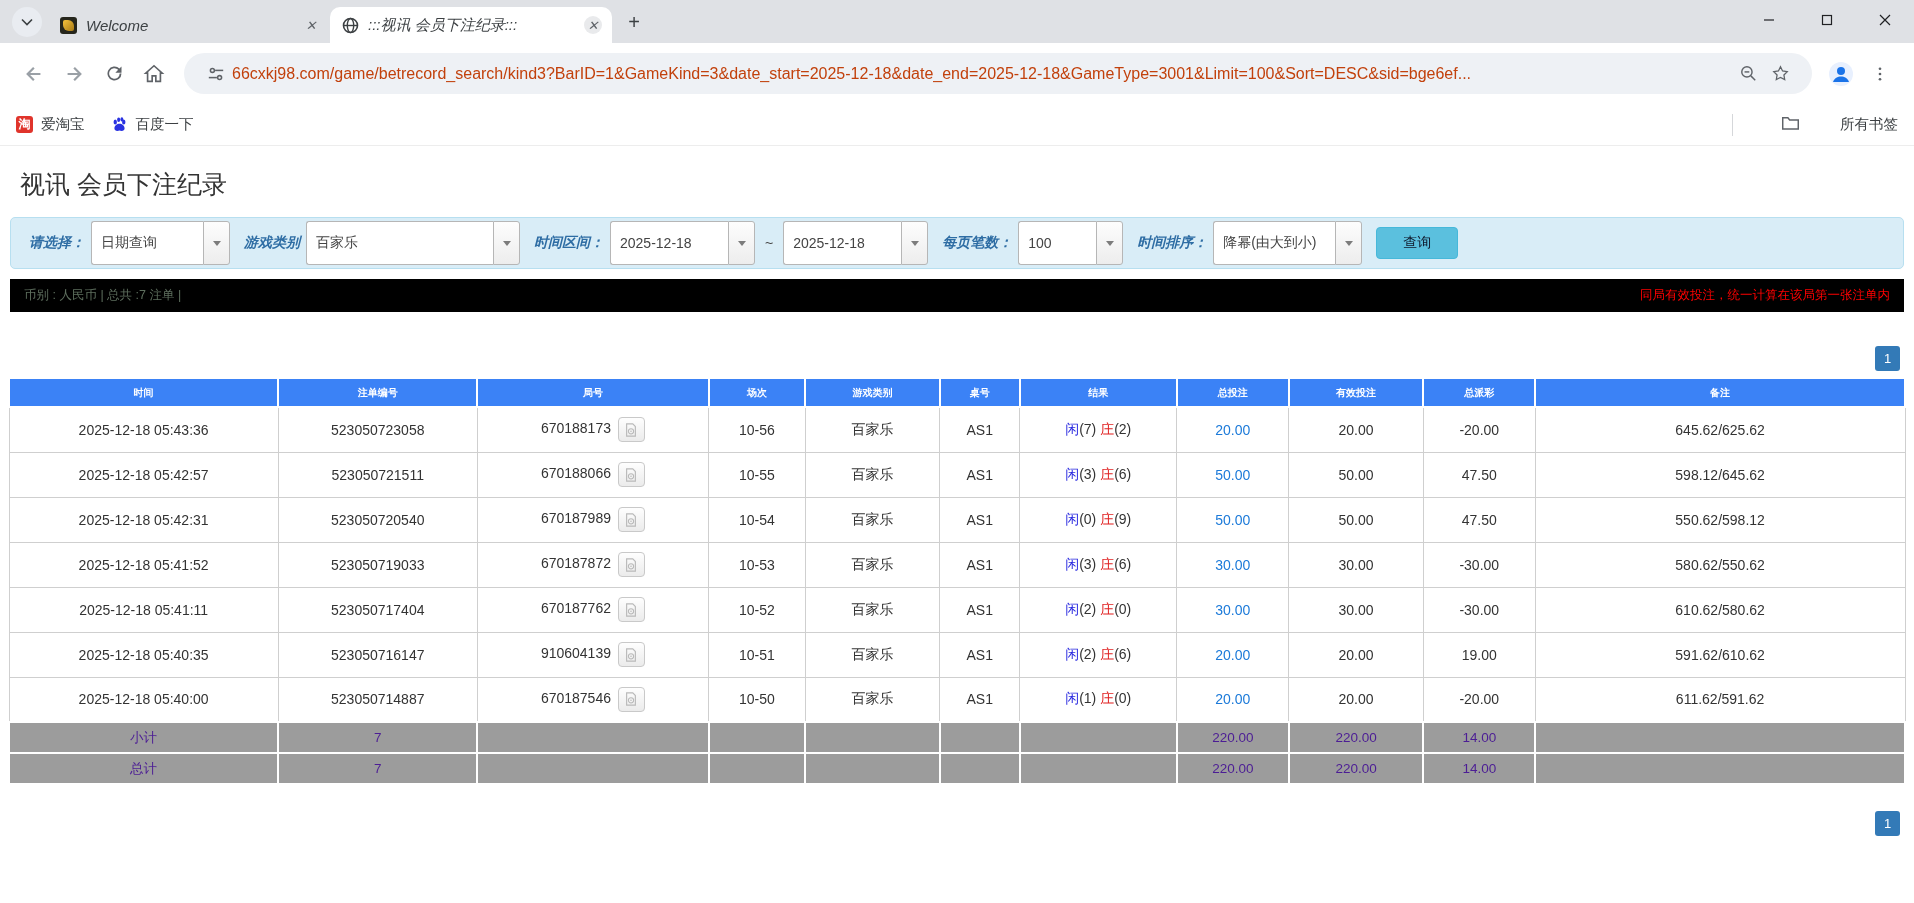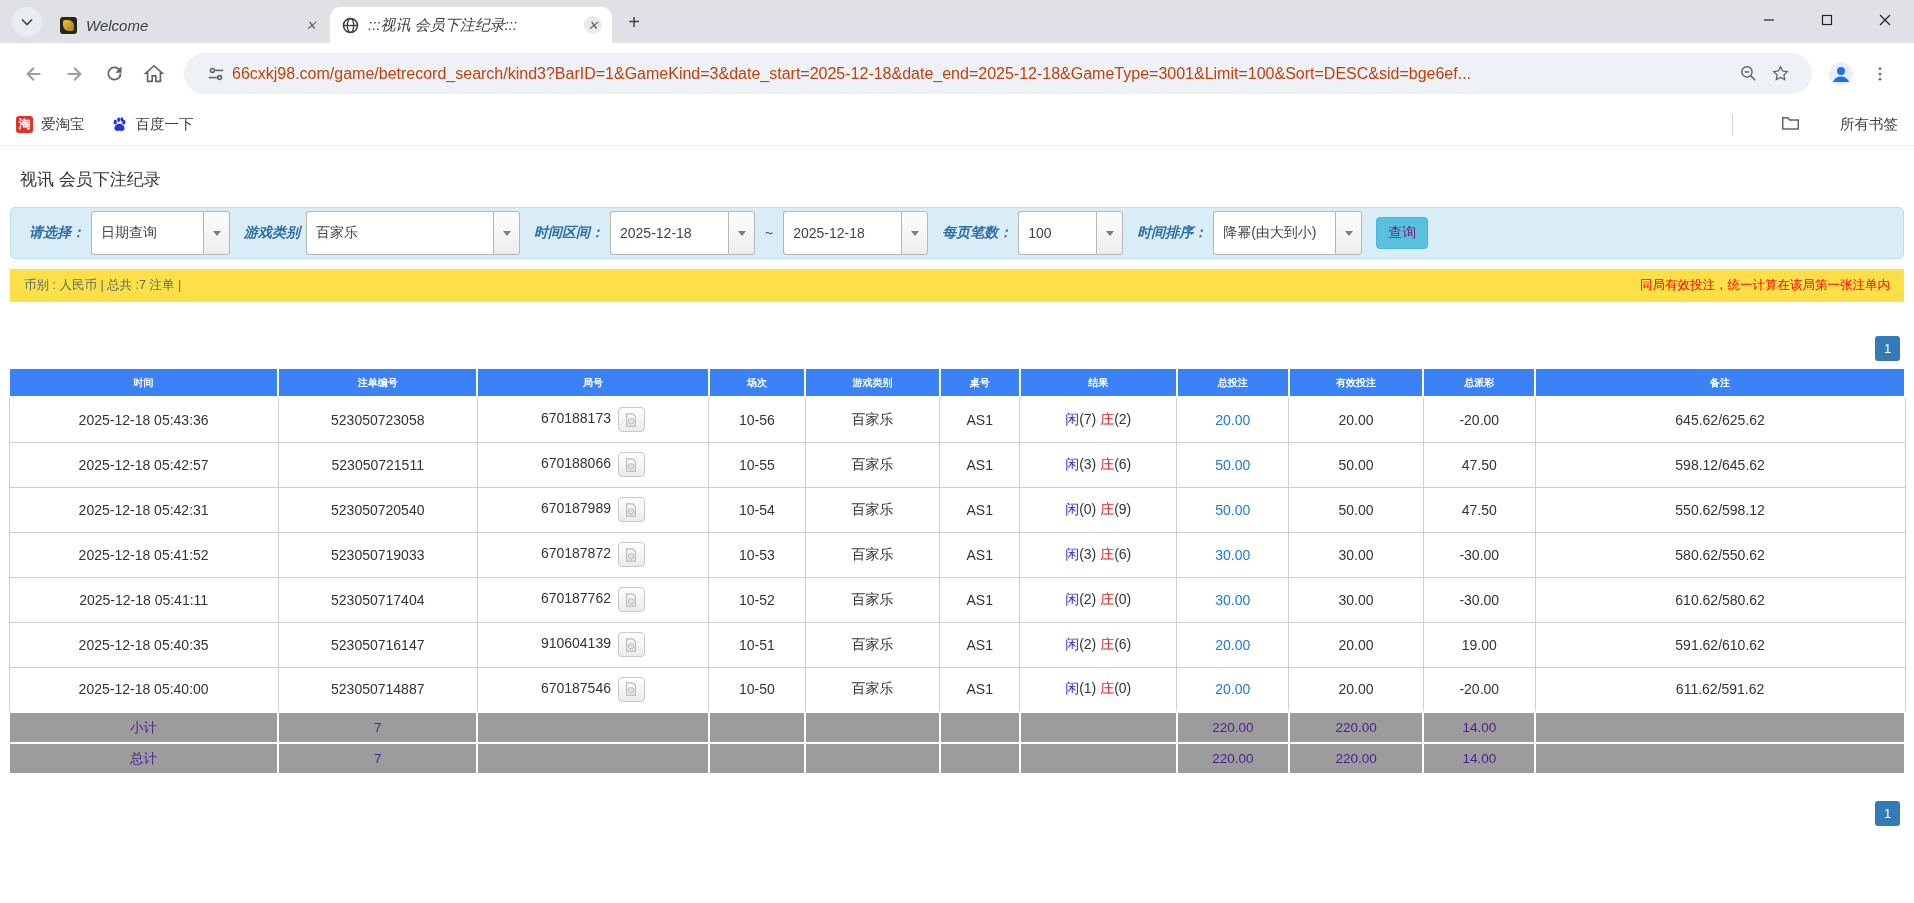--- a/index.html
+++ b/index.html
@@ -30,30 +30,30 @@
   .profile-btn { width:38px; height:38px; border-radius:50%; display:flex; align-items:center; justify-content:center; }
   .bookmarks-bar { height:42px; background:#fff; display:flex; align-items:center; padding:0 16px; font-size:14.5px; color:#3c4043; border-bottom:1px solid #ededed; }
   .bookmark { display:flex; align-items:center; margin-right:26px; }
   .bookmark .bm-icon { width:17px; height:17px; margin-right:8px; }
   .bm-taobao { background:#e0342b; border-radius:3px; color:#fff; font-size:12px; line-height:17px; text-align:center; font-weight:bold; }
   .bookmarks-right { margin-left:auto; display:flex; align-items:center;gap:32px; }
   .bm-divider { width:1px; height:22px; background:#d5d7da; margin-right:16px; }
   .all-bm-label { margin-left:8px; }
   
   .page { background:#fff; }
-  .page-title { font-size:17px; color:#333; padding:22px 0 16px 20px; }
+  .page-title { font-size:25px; color:#333; padding:22px 0 16px 20px; }
   .filter-bar { margin:0 10px; background:#d9edf7; border:1px solid #b7dff0; border-radius:5px; height:52px; display:flex; align-items:center; padding:0 18px; }
   .f-label { color:#2e6da4; font-weight:bold; font-size:14px; white-space:nowrap; margin-right:6px;font-style:italic; }
   .combo { display:flex; align-items:stretch; height:44px; margin-right:14px; }
   .combo .combo-input { background:#fff; border:1px solid #b6b6b6; border-right:none; border-radius:3px 0 0 3px; font-size:14px; color:#444; padding:0 9px; display:flex; align-items:center; }
   .combo .combo-btn { width:27px; border:1px solid #b6b6b6; border-radius:0 3px 3px 0; background:linear-gradient(#fdfdfd,#ededed); display:flex; align-items:center; justify-content:center; }
   .combo .caret { width:0; height:0; border-left:4px solid transparent; border-right:4px solid transparent; border-top:5px solid #7c7c7c; }
   .tilde { color:#444; font-size:14px; margin:0 10px 0 -4px; }
-  .btn-query { background:#5bc0de; color:#701a75; border:1px solid #46b8da; border-radius:4px; height:32px; padding:0 11px; font-size:14px; display:flex; align-items:center; }
-  .info-bar { margin:10px 10px 0; background:#fde047; height:33px; display:flex; align-items:center; justify-content:space-between; padding:0 14px; }
+  .btn-query { background:#5bc0de; color:#0f172a; border:1px solid #46b8da; border-radius:4px; height:32px; padding:0 26px; font-size:14px; display:flex; align-items:center; }
+  .info-bar { margin:10px 10px 0; background:#000000; height:33px; display:flex; align-items:center; justify-content:space-between; padding:0 14px; }
   .info-left { font-size:12.5px; color:#5d6e5d; }
   .info-right { font-size:12.5px; color:#ff0000; }
   .pager-row { display:flex; justify-content:flex-end; padding-right:14px; }
   .pager-top { margin-top:34px; margin-bottom:6px; }
   .pager-bottom { margin-top:26px; }
   .page-num { min-width:25px; height:25px; background:#337ab7; color:#fff; font-size:13px; display:flex; align-items:center; justify-content:center; border-radius:3px; }
   
   table.bets { width:1898px; margin:2px 8px 0; border-collapse:collapse; table-layout:fixed; text-align:center; }
   table.bets th { background:#3b82f6; color:#fff; font-size:10px; font-weight:bold; height:29px; border:2px solid #fff; }
   table.bets td { border:1px solid #cfcfcf; height:45px; font-size:14px; color:#333; background:#fff; }

